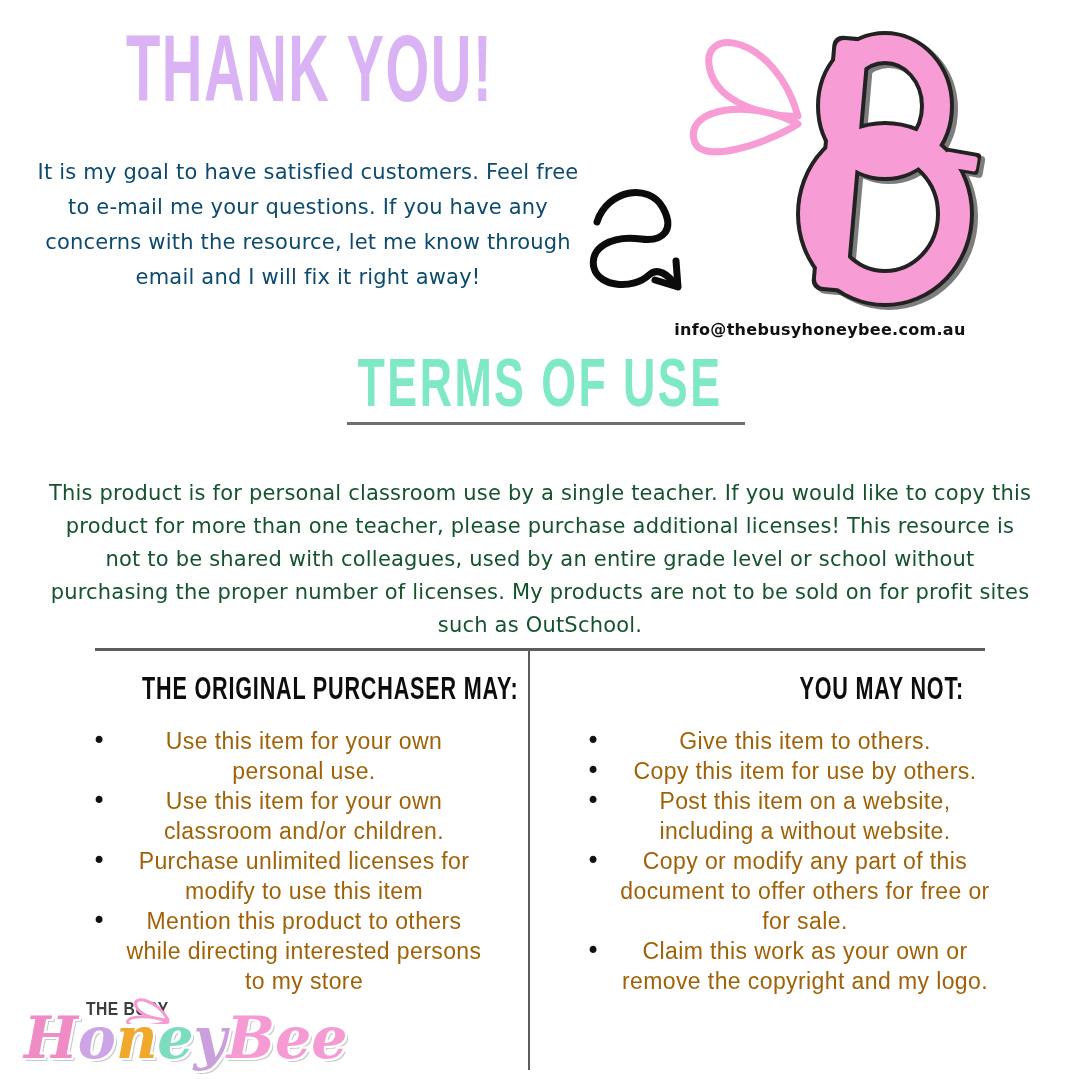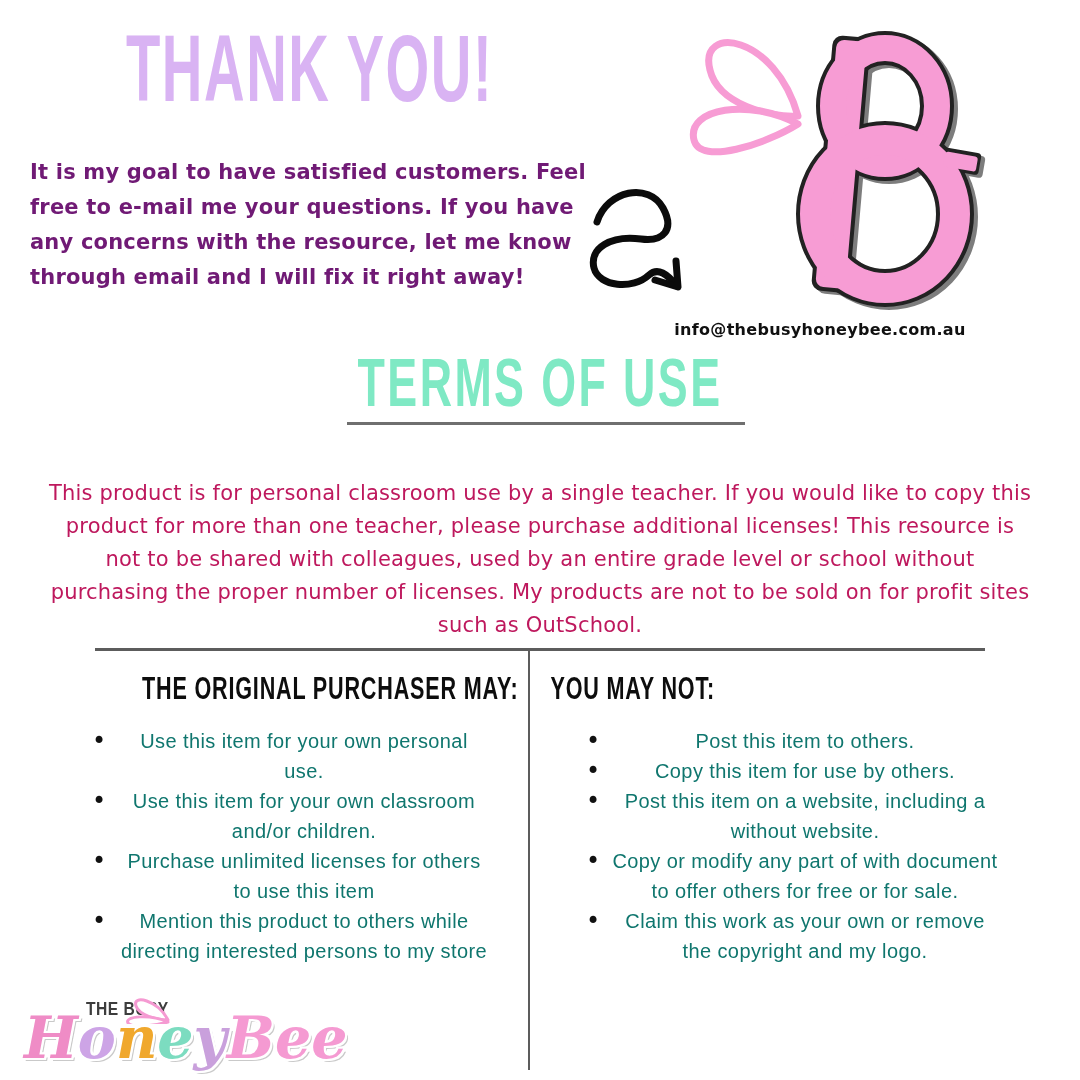--- a/index.html
+++ b/index.html
@@ -13,49 +13,49 @@
     display:inline-block;font-family:"Liberation Sans", sans-serif;
     font-weight:bold;white-space:nowrap;
   }
   .thankyou-wrap{position:absolute;left:0;top:18px;width:620px;text-align:center;height:110px;}
   .thankyou-wrap .display{font-size:74px;letter-spacing:2px;transform:scale(0.76,1.28);transform-origin:center;}
   .terms-title-wrap{position:absolute;left:0;top:342px;width:1080px;text-align:center;height:80px;}
   .terms-title-wrap .display{font-size:56px;letter-spacing:3px;transform:scale(0.80,1.22);transform-origin:center;}
   .col-head .display{font-size:27px;letter-spacing:1px;transform:scale(0.80,1.15);transform-origin:center;color:#0d0d0d;}
   
   .thankyou-body{
-    position:absolute;left:30px;top:126px;width:556px;text-align:left;
-    font-size:21px;line-height:35px;color:#701a75;letter-spacing:.2px;font-weight:bold;
+    position:absolute;left:30px;top:126px;width:556px;text-align:center;
+    font-size:21px;line-height:35px;color:#0c4a6e;letter-spacing:.2px;
   }
   .terms-body{
     position:absolute;left:45px;top:448px;width:990px;text-align:center;
-    font-size:21px;line-height:33px;color:#be185d;letter-spacing:.2px;
+    font-size:21px;line-height:33px;color:#14532d;letter-spacing:.2px;
   }
   .email{
     position:absolute;left:590px;top:312px;width:460px;text-align:center;
     font-size:16px;font-weight:bold;color:#101010;letter-spacing:.3px;
   }
   
   .terms-underline{position:absolute;left:347px;top:414px;width:398px;height:3px;background:#6f6f6f;}
   .hrule{position:absolute;left:95px;top:640px;width:890px;height:3px;background:#5c5c5c;}
   .vrule{position:absolute;left:528px;top:641px;width:2px;height:421px;background:#5c5c5c;}
   .bottom-edge{position:absolute;left:160px;top:1077px;width:920px;height:3px;background:#111;}
   
-  .col-head{position:absolute;text-align:left;height:40px;}
+  .col-head{position:absolute;text-align:right;height:40px;}
   .col-head.left{left:95px;top:666px;width:435px;}
   .col-head.right{left:530px;top:666px;width:455px;}
   .bullet-list{position:absolute;list-style:none;margin:0;padding:0;}
   .bullet-list.left{left:92px;top:718px;width:398px;}
   .bullet-list.right{left:586px;top:718px;width:412px;}
   .bullet-list li{display:flex;align-items:flex-start;}
   .bullet-list .bullet{
     flex:0 0 26px;width:26px;font-size:24px;line-height:30px;color:#111;text-align:left;
   }
   .bullet-list .txt{
-    flex:1;text-align:center;font-size:20px;line-height:30px;color:#0f766e;
+    flex:1;text-align:center;font-size:23px;line-height:30px;color:#a16207;
     font-family:"Liberation Sans", sans-serif;letter-spacing:.4px;
   }
   
   .arrow-doodle{position:absolute;left:583px;top:172px;}
   
   .b-logo{position:absolute;left:680px;top:8px;}
   .b-letter-group{filter:drop-shadow(4px 3px 0 #7d7d7d);}
   
   .footer-logo{position:absolute;left:22px;top:986px;width:250px;height:94px;}
   .footer-top{
@@ -128,47 +128,47 @@
     <li>
       <span class="bullet">•</span>
       <div class="txt">Use this item for your own personal use.</div>
     </li>
     <li>
       <span class="bullet">•</span>
       <div class="txt">Use this item for your own classroom and/or children.</div>
     </li>
     <li>
       <span class="bullet">•</span>
-      <div class="txt">Purchase unlimited licenses for others to use this item</div>
+      <div class="txt">Purchase unlimited licenses for modify to use this item</div>
     </li>
     <li>
       <span class="bullet">•</span>
       <div class="txt">Mention this product to others while directing interested persons to my store</div>
     </li>
   </ul>
 
   <div class="col-head right">
     <span class="display">YOU MAY NOT:</span>
   </div>
   <ul class="bullet-list right">
     <li>
       <span class="bullet">•</span>
-      <div class="txt">Post this item to others.</div>
+      <div class="txt">Give this item to others.</div>
     </li>
     <li>
       <span class="bullet">•</span>
       <div class="txt">Copy this item for use by others.</div>
     </li>
     <li>
       <span class="bullet">•</span>
       <div class="txt">Post this item on a website, including a without website.</div>
     </li>
     <li>
       <span class="bullet">•</span>
-      <div class="txt">Copy or modify any part of with document to offer others for free or for sale.</div>
+      <div class="txt">Copy or modify any part of this document to offer others for free or for sale.</div>
     </li>
     <li>
       <span class="bullet">•</span>
       <div class="txt">Claim this work as your own or remove the copyright and my logo.</div>
     </li>
   </ul>
 
   <div class="footer-logo">
     <div class="footer-top">THE BUSY</div>
     <div class="footer-letters">

